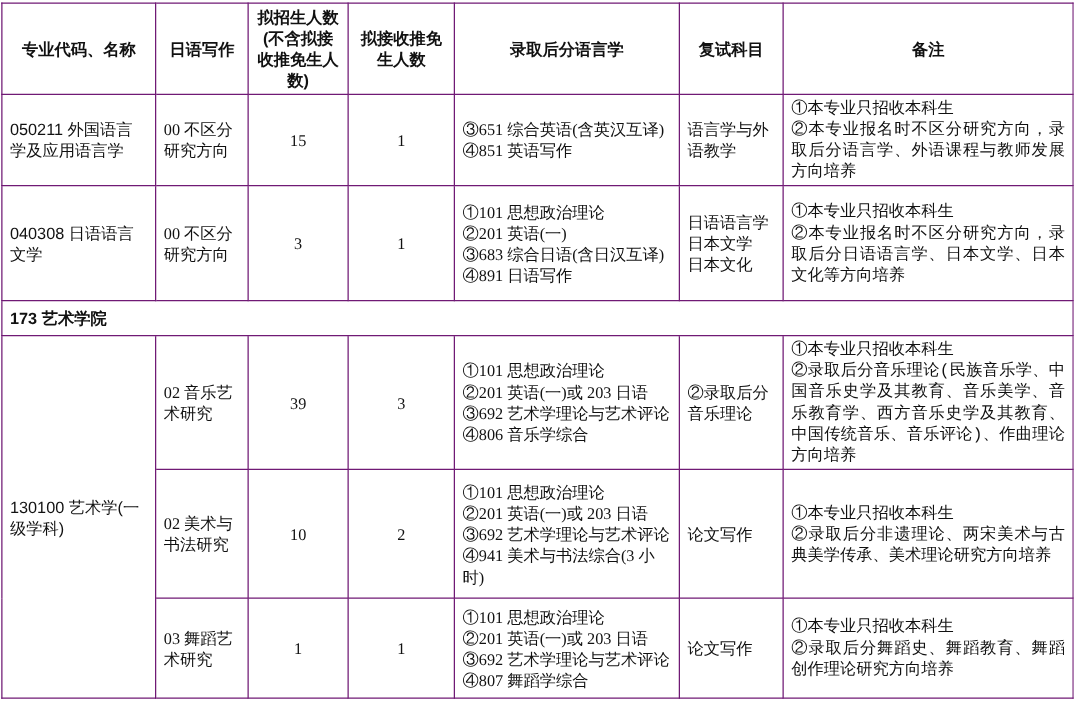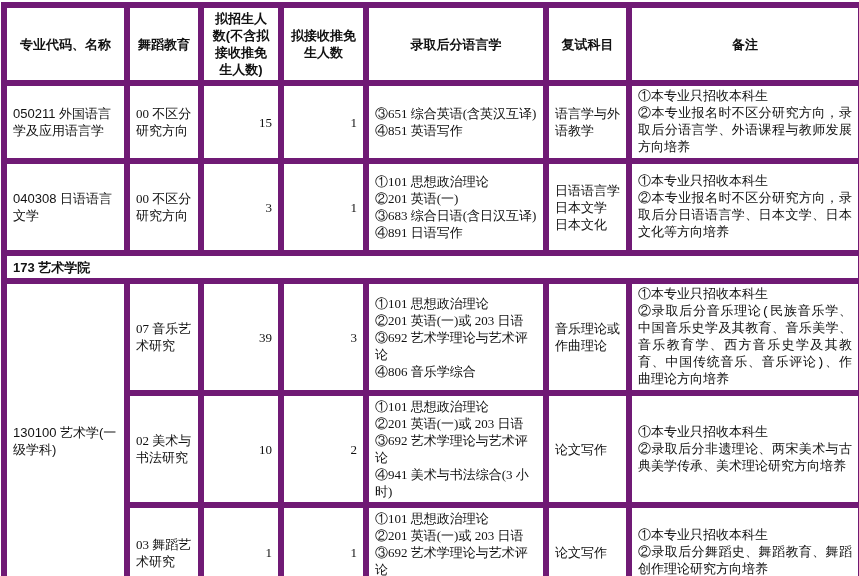--- a/index.html
+++ b/index.html
@@ -1,26 +1,26 @@
 <!DOCTYPE html>
 <html><head>
 <meta charset="utf-8">
 <style>
   html,body{margin:0;padding:0;background:#fff;}
   body{width:859px;height:576px;overflow:hidden;
        font-family:"Liberation Serif","DejaVu Serif",serif;color:#111;}
   table.adm{border-collapse:collapse;table-layout:fixed;width:857px;margin:2px 0 0 1px;}
-  table.adm td{border:6px solid #701a75;vertical-align:middle;
+  table.adm td{border:1px solid #701a75;vertical-align:middle;
        font-size:13px;line-height:17px;padding:2px 6px;
        white-space:pre-line;word-break:break-all;overflow:hidden;}
   td.hdr{font-family:"Liberation Sans","DejaVu Sans",sans-serif;font-weight:700;
        text-align:center;line-height:16px;padding:2px 3px;}
   td.major{font-family:"Liberation Sans","DejaVu Sans",sans-serif;font-weight:400;
        line-height:18px;}
-  td.num{text-align:right;}
+  td.num{text-align:center;}
   td.exam{padding:2px 2px 2px 5px;}
   td.notes{padding:2px 6px 2px 8px;text-align:justify;font-family:Liberation Mono, monospace;}
   td.section{font-family:"Liberation Sans","DejaVu Sans",sans-serif;font-weight:700;
        font-size:15px;padding-left:8px;white-space:nowrap;}
   tr.h66{height:64px;} tr.h74{height:72px;} tr.h94{height:92px;}
   tr.h30{height:28px;margin-top:16px;} tr.h101{height:99px;} tr.h105{height:103px;} tr.h82{height:80px;}
 </style>
 </head>
 <body>
 
@@ -30,21 +30,21 @@
       <col style="width:74px">
       <col style="width:80px">
     <col style="width:85px">
       <col style="width:180px">
       <col style="width:83px">
     <col style="width:232px">
   </colgroup>
   <tbody>
     <tr class="h66">
       <td class="hdr">专业代码、名称</td>
-      <td class="hdr">舞蹈教育</td>
+      <td class="hdr">日语写作</td>
       <td class="hdr">拟招生人数(不含拟接收推免生人数)</td>
       <td class="hdr">拟接收推免生人数</td>
       <td class="hdr">录取后分语言学</td>
       <td class="hdr">复试科目</td>
       <td class="hdr">备注</td>
     </tr>
 
     <tr class="h74">
       <td class="major">050211 外国语言学及应用语言学</td>
       <td>00 不区分研究方向</td>
@@ -72,28 +72,28 @@
       <td class="notes">①本专业只招收本科生
 ②本专业报名时不区分研究方向，录取后分日语语言学、日本文学、日本文化等方向培养</td>
     </tr>
 
     <tr class="h30">
       <td class="section" colspan="7">173 艺术学院</td>
     </tr>
 
     <tr class="h101">
       <td class="major" rowspan="3">130100 艺术学(一级学科)</td>
-      <td>07 音乐艺术研究</td>
+      <td>02 音乐艺术研究</td>
       <td class="num">39</td>
       <td class="num">3</td>
       <td class="exam">①101 思想政治理论
 ②201 英语(一)或 203 日语
 ③692 艺术学理论与艺术评论
 ④806 音乐学综合</td>
-      <td>音乐理论或作曲理论</td>
+      <td>②录取后分音乐理论</td>
       <td class="notes">①本专业只招收本科生
 ②录取后分音乐理论(民族音乐学、中国音乐史学及其教育、音乐美学、音乐教育学、西方音乐史学及其教育、中国传统音乐、音乐评论)、作曲理论方向培养</td>
     </tr>
 
     <tr class="h105">
       <td>02 美术与书法研究</td>
       <td class="num">10</td>
       <td class="num">2</td>
       <td class="exam">①101 思想政治理论
 ②201 英语(一)或 203 日语

